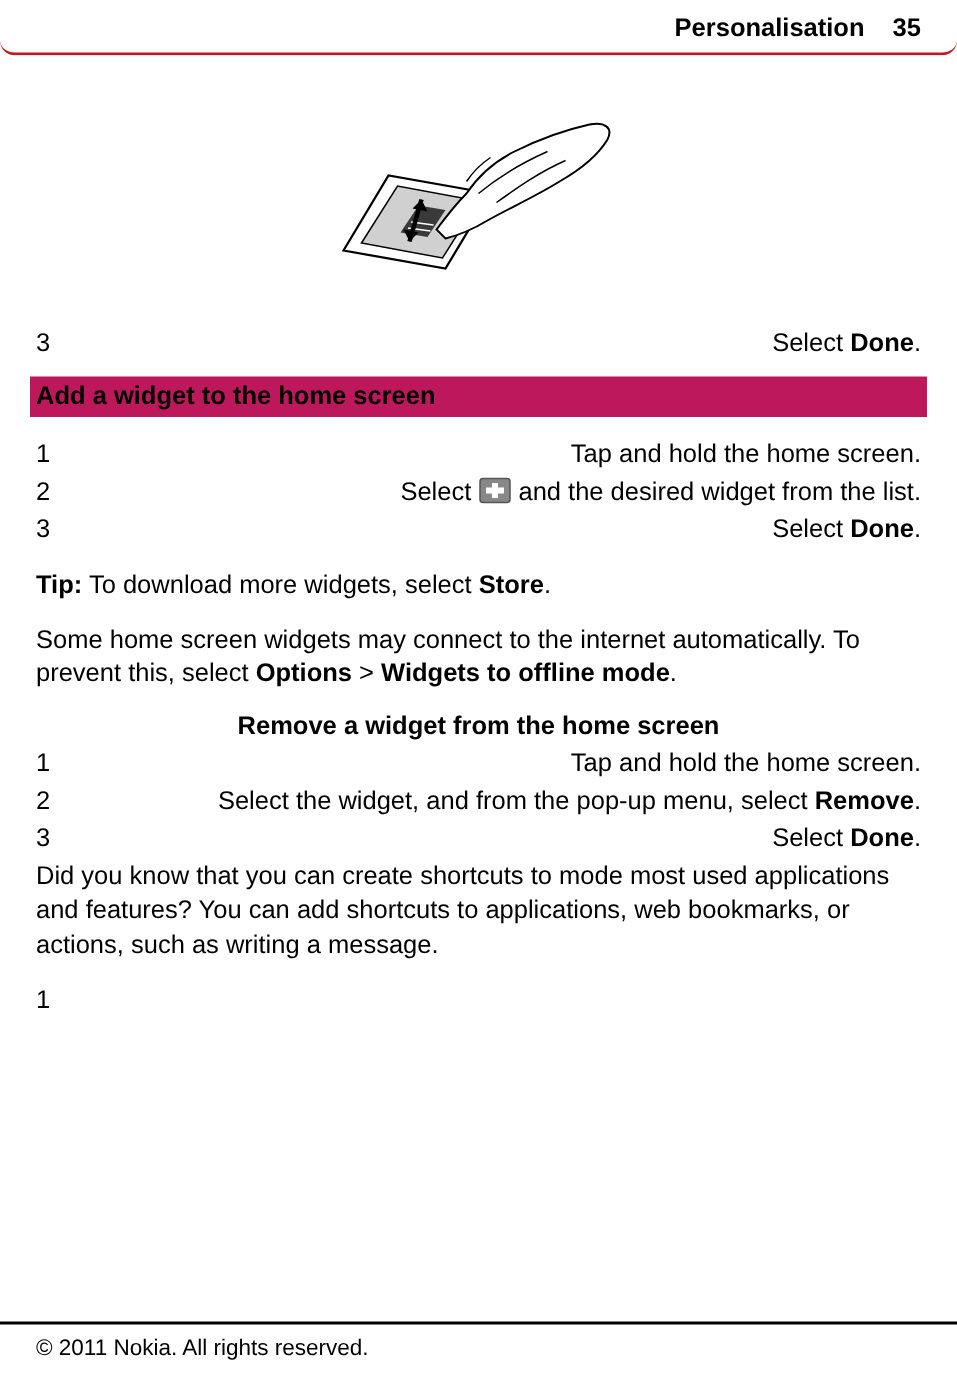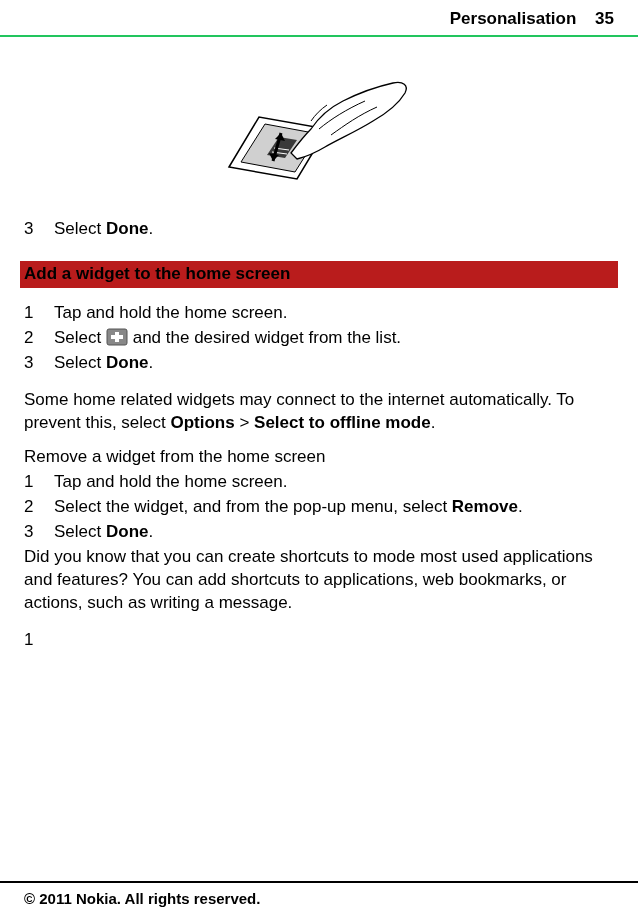--- a/index.html
+++ b/index.html
@@ -14,23 +14,24 @@
       color: #000;
       background: #fff;
       width: 638px;
       height: 919px;
       position: relative;
       padding: 0;
     }
     .header {
       text-align: right;
       padding: 8px 24px 4px 24px;
-      border-bottom: 2px solid #22c55e;
+      border-bottom: 2px solid #b91c1c;
       font-weight: bold;
       font-size: 17px;
+      border-radius: 10px;
     }
     .header .title {
       margin-right: 14px;
     }
     .content {
       padding: 0 24px;
     }
     .illustration {
       text-align: center;
       padding: 20px 0 24px 0;
@@ -38,55 +39,57 @@
     .step-row {
       display: flex;
       margin-bottom: 2px;
     }
     .step-num {
       width: 30px;
       flex-shrink: 0;
     }
     .step-text {
       flex: 1;
+      text-align: right;
     }
     .block {
       margin-top: 14px;
     }
     .section-heading {
-      background: #b91c1c;
+      background: #be185d;
       font-weight: bold;
       padding: 2px 4px;
-      margin: 20px -4px 8px -4px;
+      margin: 10px -4px 8px -4px;
     }
     .sub-heading {
-      font-weight: normal;
+      font-weight: bold;
       margin-top: 12px;
       margin-bottom: 2px;
+      text-align: center;
     }
     .para {
       margin-bottom: 2px;
     }
     .bold {
       font-weight: bold;
     }
     .plus-icon {
       display: inline-block;
       width: 22px;
       height: 18px;
       vertical-align: -3px;
     }
     .footer {
       position: absolute;
       bottom: 0;
       left: 0;
       right: 0;
       padding: 6px 24px 10px 24px;
       border-top: 2px solid #000;
-      font-weight: bold;
+      font-weight: normal;
       font-size: 15px;
     }
   </style>
 </head>
 <body>
 
 <div class="header">
   <span class="title">Personalisation</span>
   <span>35</span>
 </div>
@@ -144,24 +147,27 @@
     </div>
     <div class="step-row">
       <div class="step-num">3</div>
       <div class="step-text">
         <span>Select </span><span class="bold">Done</span><span>.</span>
       </div>
     </div>
   </div>
 
 
-
-
   <div class="block para">
-    <span>Some home related widgets may connect to the internet automatically. To prevent this, select </span><span class="bold">Options</span><span>  &gt; </span><span class="bold">Select to offline mode</span><span>.</span>
+    <span class="bold">Tip:</span><span> To download more widgets, select </span><span class="bold">Store</span><span>.</span>
+  </div>
+
+
+  <div class="block para">
+    <span>Some home screen widgets may connect to the internet automatically. To prevent this, select </span><span class="bold">Options</span><span>  &gt; </span><span class="bold">Widgets to offline mode</span><span>.</span>
   </div>
 
   <div class="sub-heading">Remove a widget from the home screen</div>
 
   <div>
     <div class="step-row">
       <div class="step-num">1</div>
       <div class="step-text"><span>Tap and hold the home screen.</span></div>
     </div>
     <div class="step-row">

